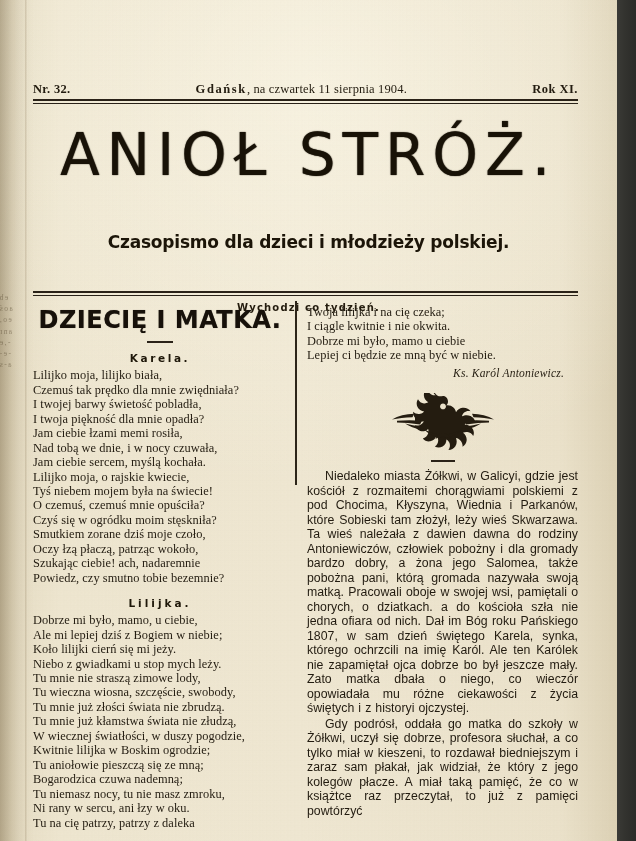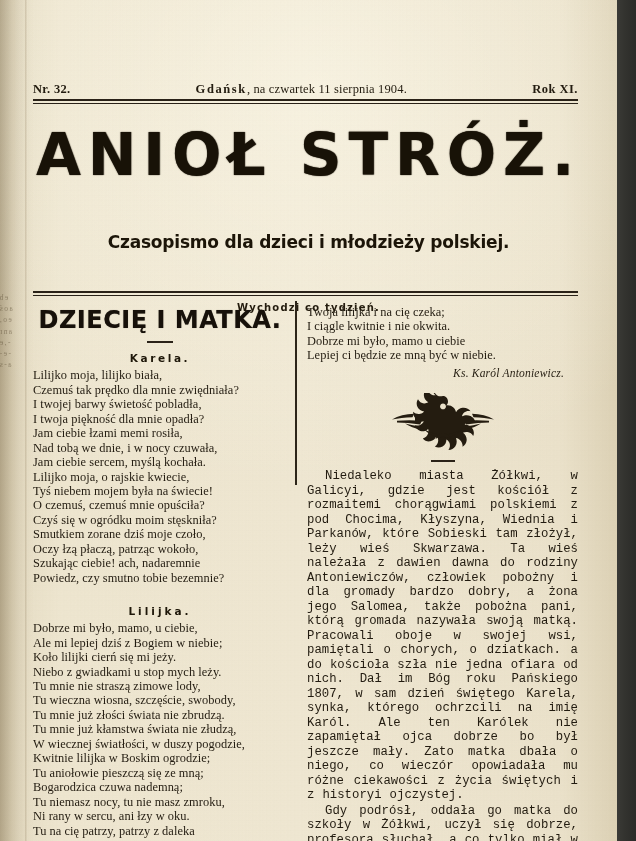--- a/index.html
+++ b/index.html
@@ -74,21 +74,21 @@
   }
   .rule-double .thick{height:2.4px;background:#2a2218;}
   .rule-double .thin{height:1px;background:#2a2218;margin-top:1.4px;}
 
   #mast-rule{top:99px;}
 
   #paper-title{
     position:absolute;left:0;top:126px;width:617px;
     text-align:center;
     font-family:"DejaVu Sans", sans-serif;
-    font-weight:bold;
+    font-weight:normal;
     font-size:58px;
     letter-spacing:7px;
     color:#181207;
     text-shadow:0 0 1.2px rgba(24,18,7,.75), .6px .4px .8px rgba(24,18,7,.45);
     line-height:1;
   }
   #paper-subtitle{
     position:absolute;left:0;top:234px;width:617px;
     text-align:center;
     font-family:"DejaVu Sans", sans-serif;
@@ -149,21 +149,21 @@
   }
   .verse{
     font-family:"Liberation Serif", serif;
     font-size:12.4px;
     line-height:14.45px;
     color:#221b10;
     letter-spacing:.05px;
     white-space:pre-line;
   }
   .verse.right-top{margin-top:2px;}
-  #stanza-lilijka{margin-top:20px;}
+  #stanza-lilijka{margin-top:12px;}
   #stanza-lilijka .speaker{letter-spacing:3px;}
 
   #poem-attrib{
     text-align:right;
     font-style:italic;
     font-size:11.5px;
     color:#241c10;
     margin-top:4px;
     padding-right:14px;
     letter-spacing:.2px;
@@ -186,21 +186,21 @@
     letter-spacing:.4px;
     color:#17110a;
     margin-top:12px;
     text-shadow:0 0 .6px rgba(23,17,10,.5);
   }
   #article-rule{
     width:24px;height:2.2px;background:#2a2218;
     margin:9px auto 7px auto;
   }
   .article-para{
-    font-family:Liberation Mono, monospace;
+    font-family:Liberation Sans, sans-serif;
     font-size:12.3px;
     line-height:14.5px;
     color:#221b10;
     text-align:justify;
     text-indent:18px;
     margin:0;
     letter-spacing:.02px;
     word-spacing:.6px;
   }
   .article-para + .article-para{margin-top:1px;}

